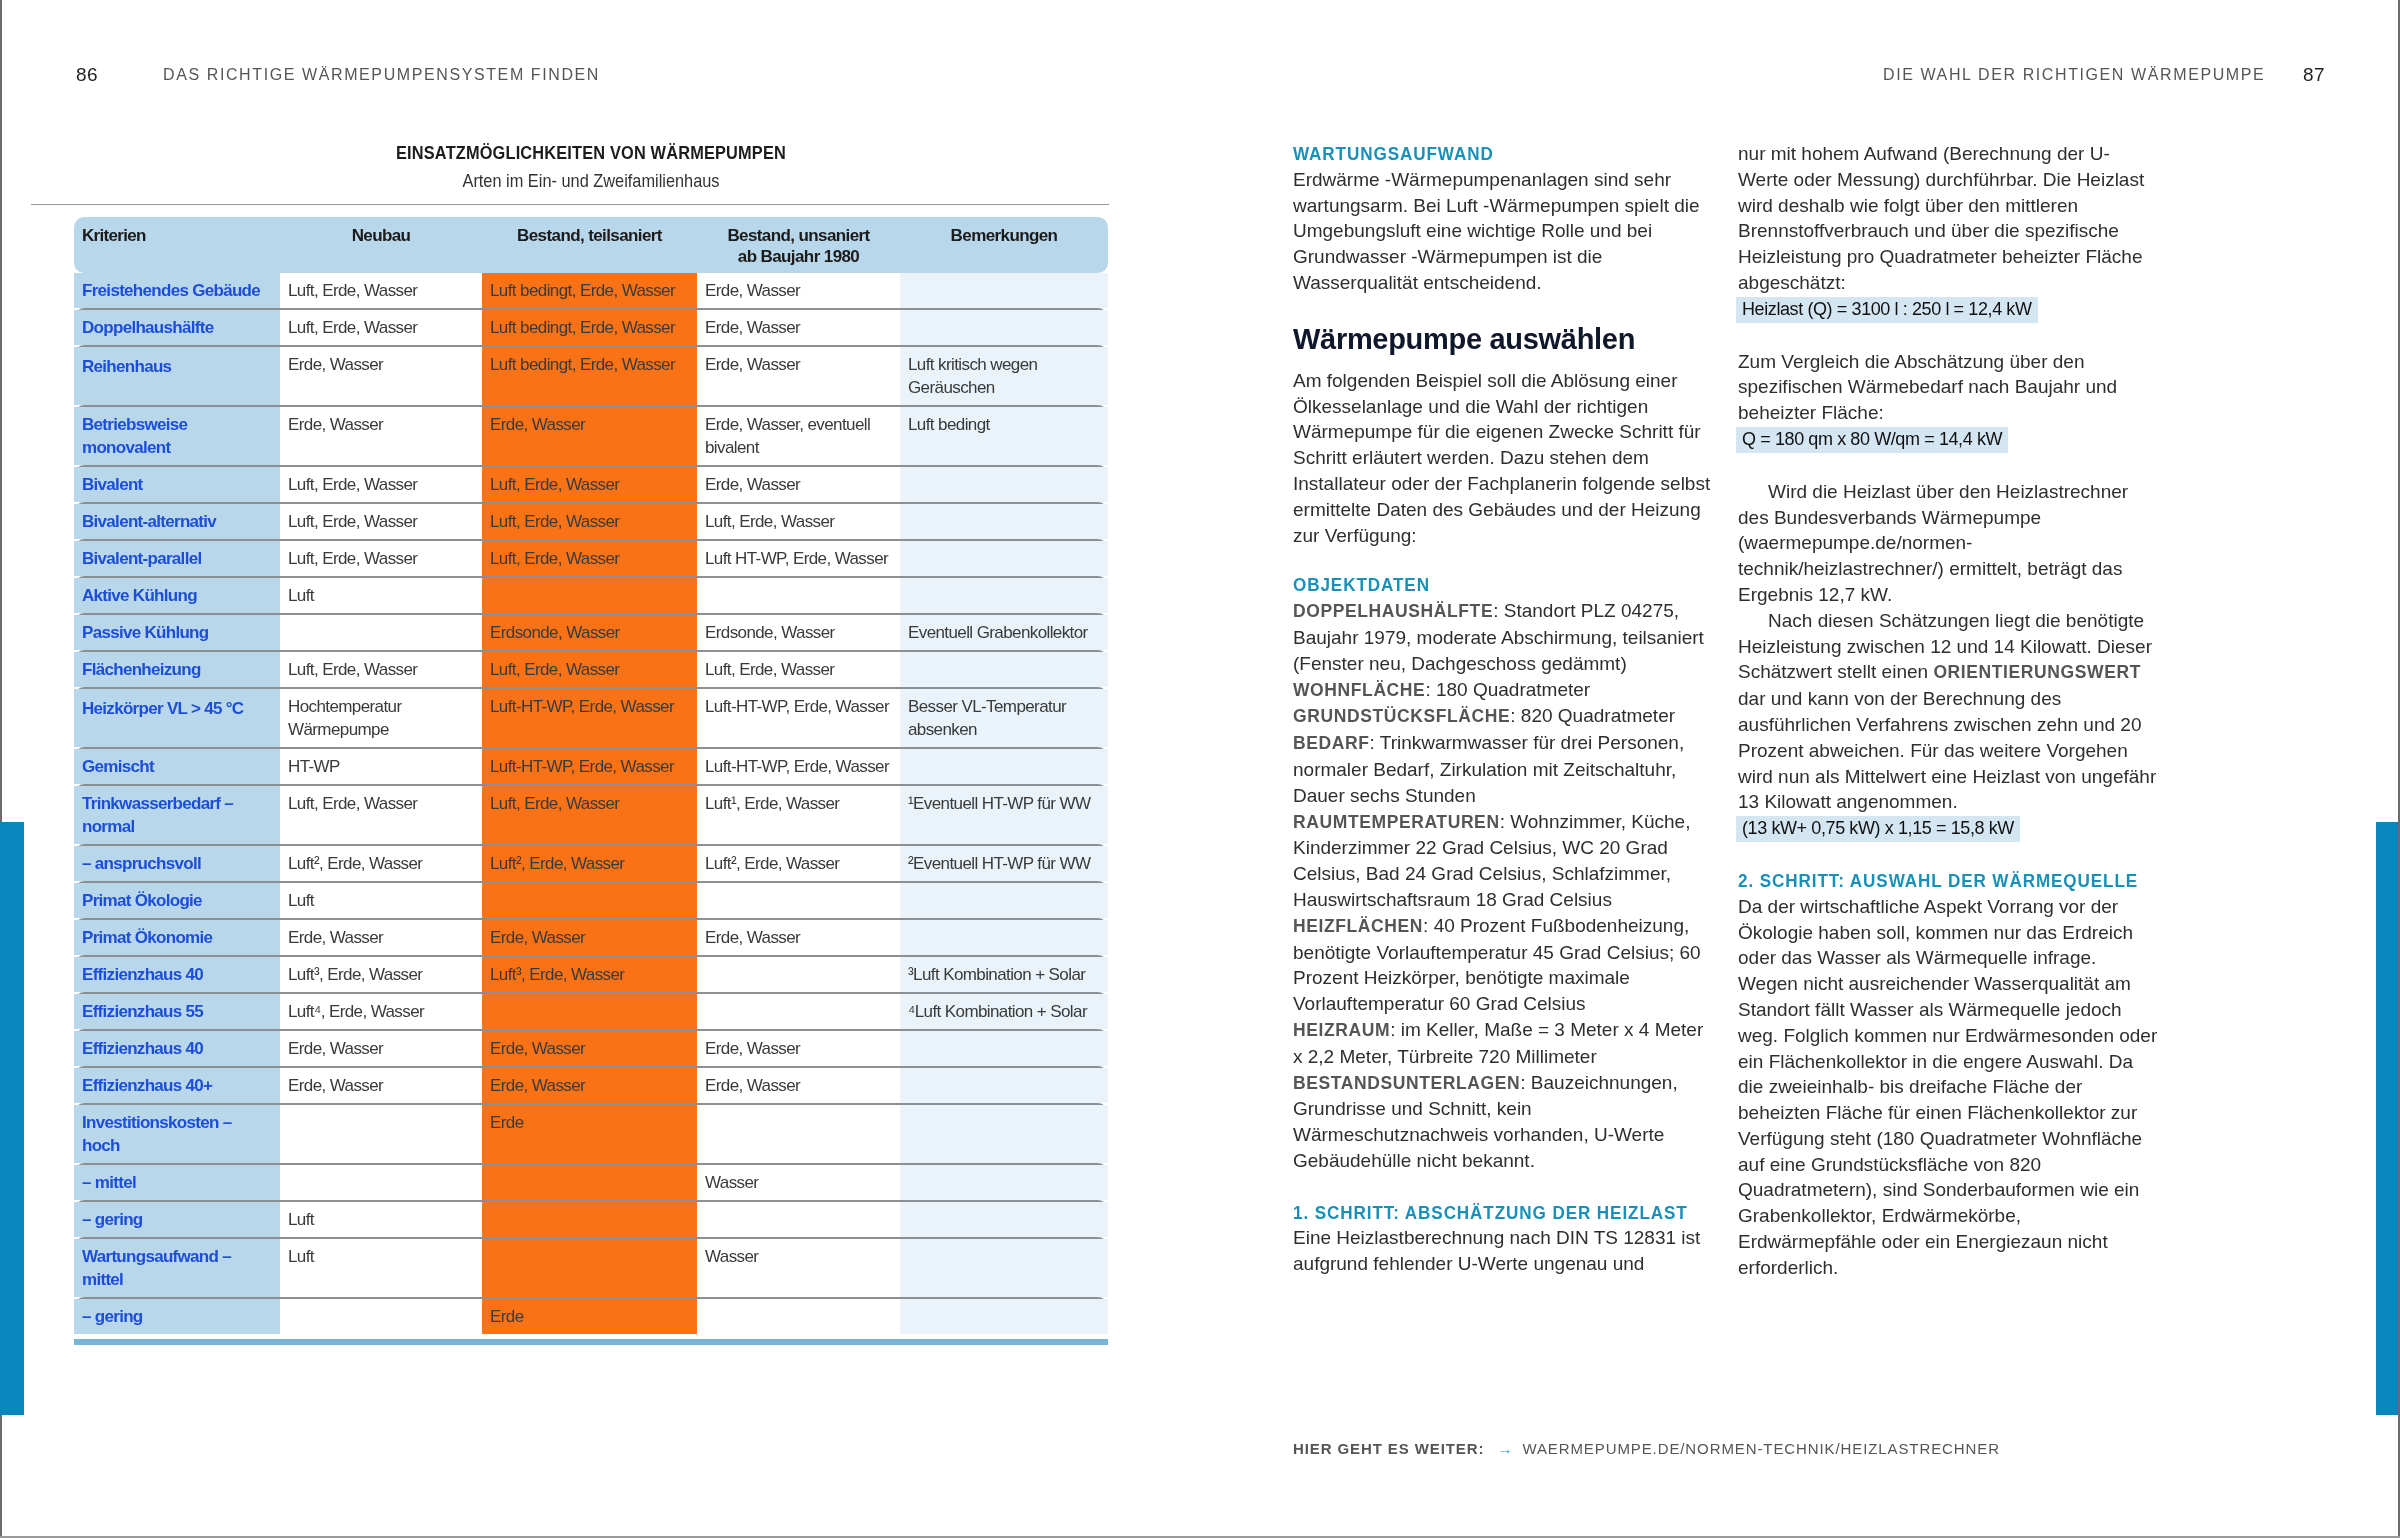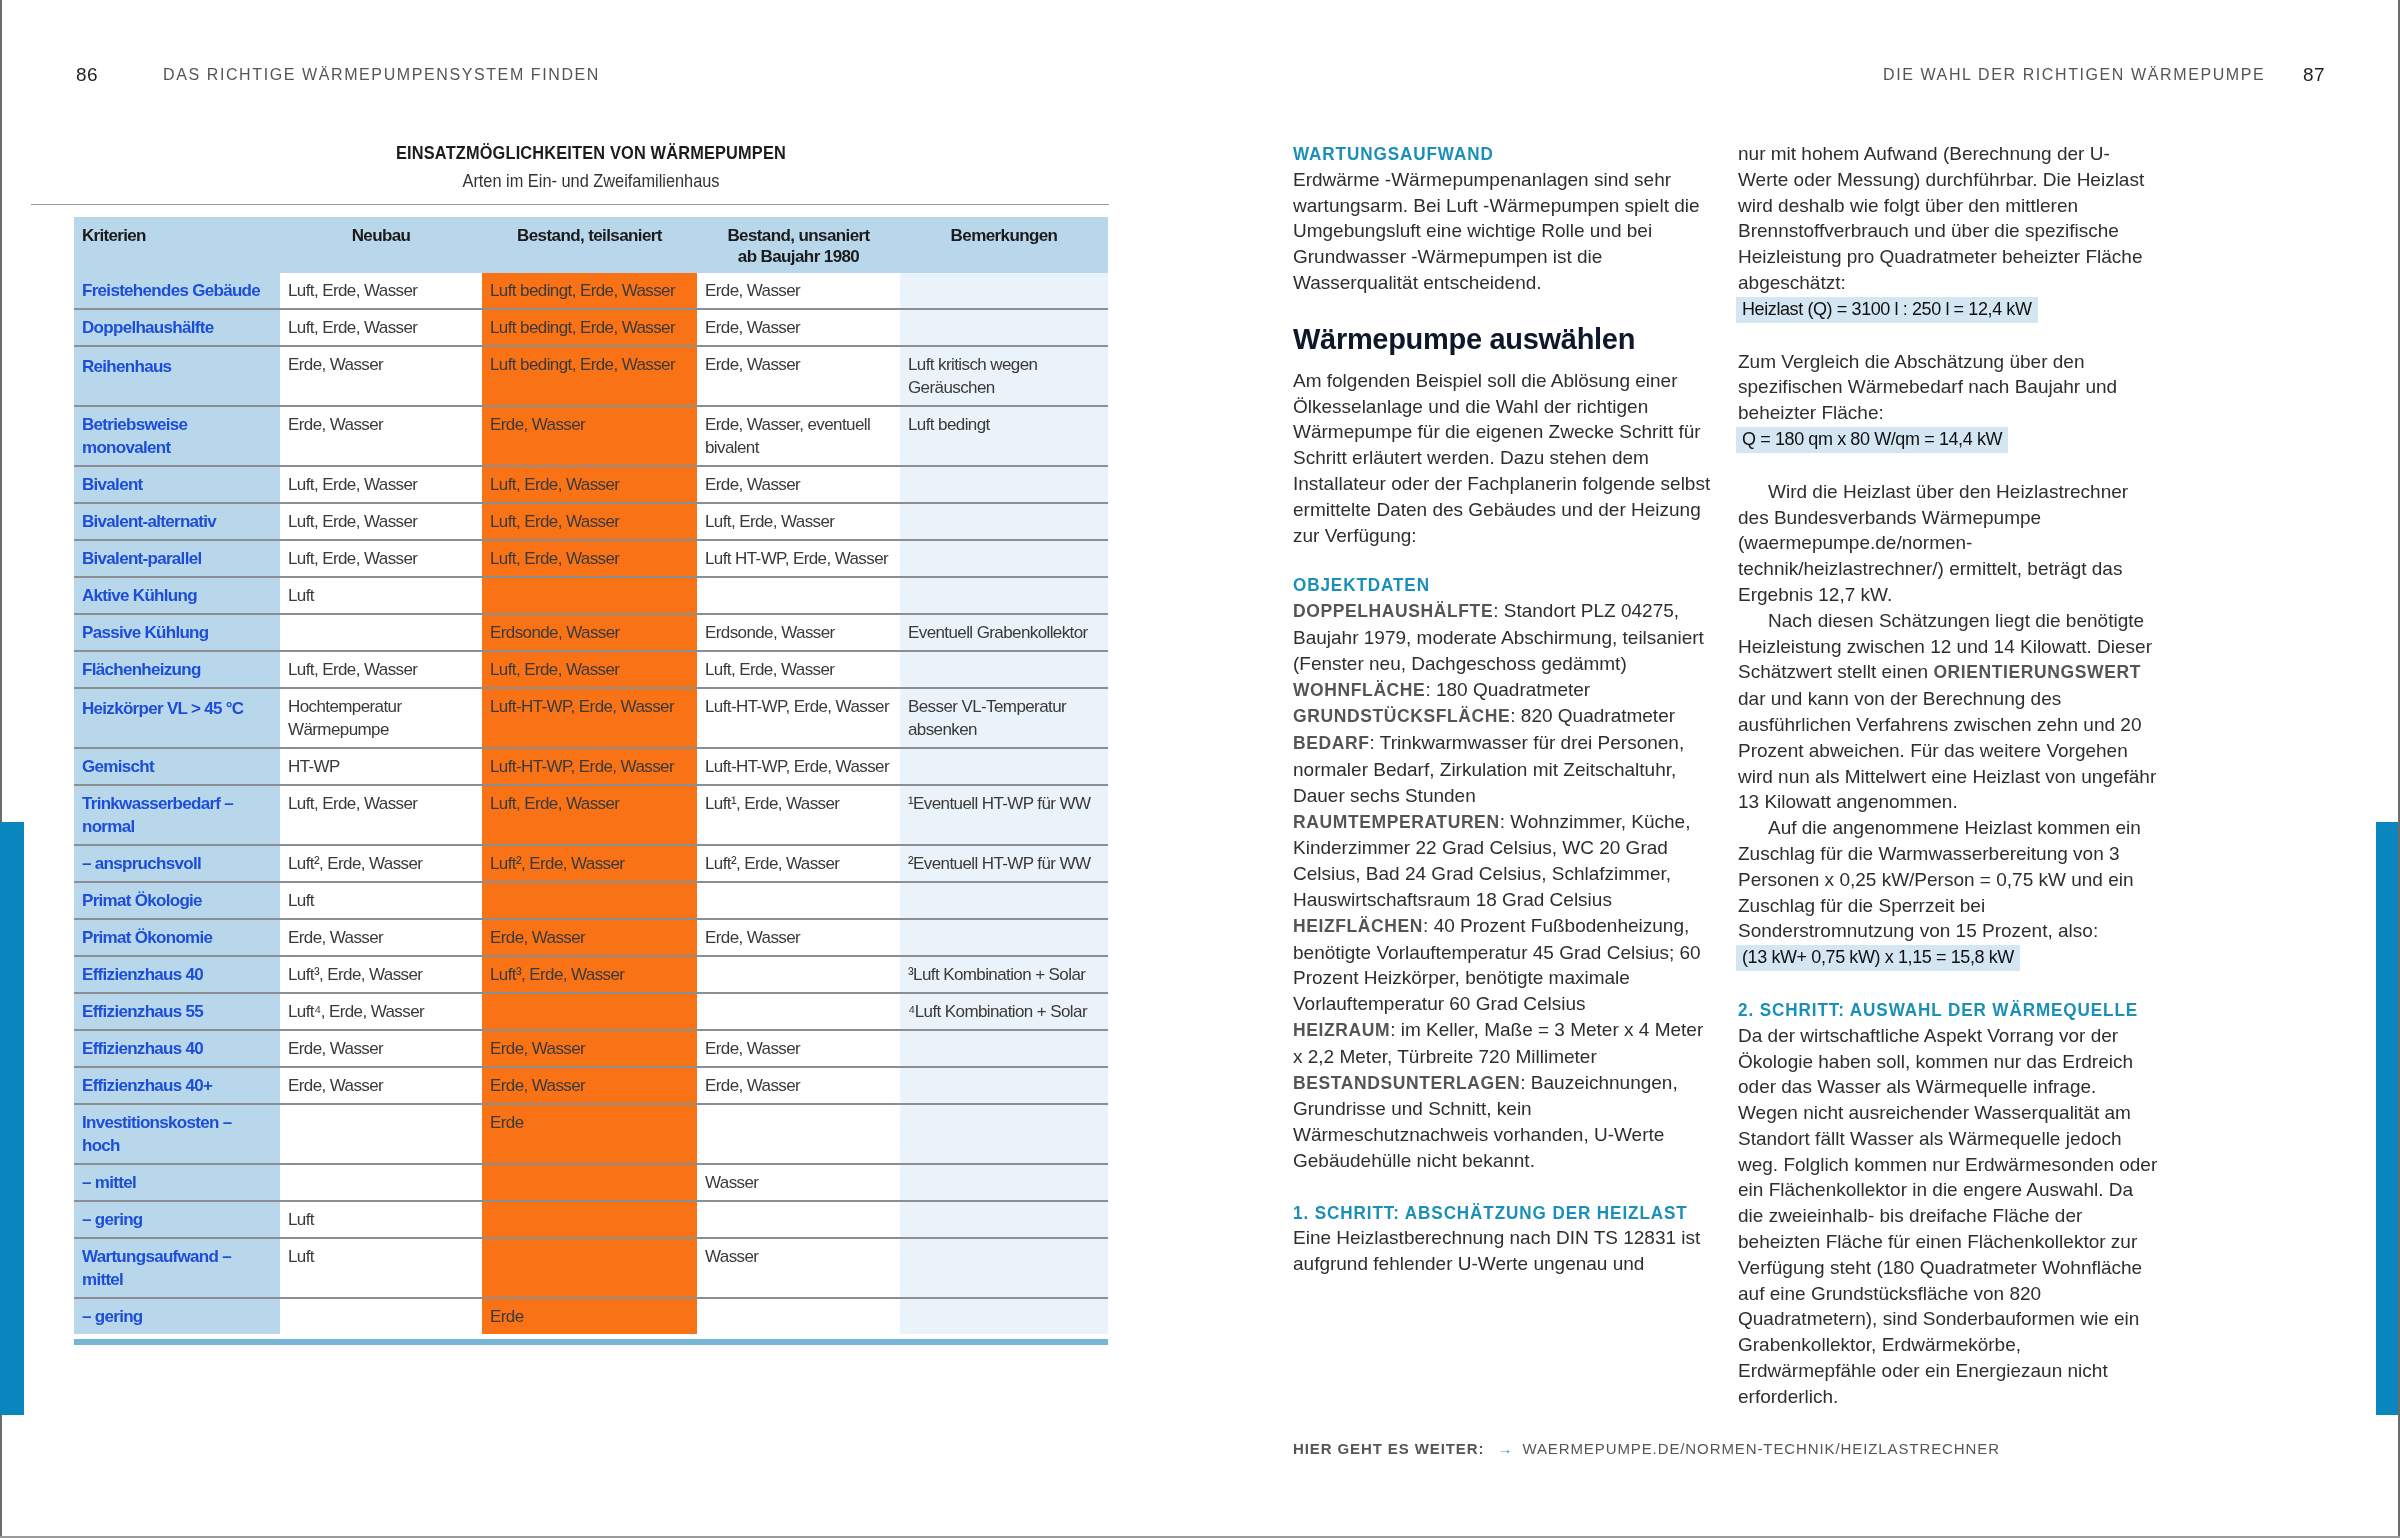--- a/index.html
+++ b/index.html
@@ -18,21 +18,21 @@
   .running-head { position:absolute; top:66px; font-size:16px; color:#555; letter-spacing:1.6px; text-transform:uppercase; }
 
   .table-title { position:absolute; left:74px; width:1034px; top:142px; text-align:center;
     font-family:"Liberation Sans", sans-serif; font-weight:bold; font-size:19px; color:#1c1c1c;
     transform:scaleX(0.86); transform-origin:center; letter-spacing:0.2px; }
   .table-subtitle { position:absolute; left:74px; width:1034px; top:170px; text-align:center;
     font-size:19px; color:#333; transform:scaleX(0.86); transform-origin:center; }
   .table-top-rule { position:absolute; left:31px; width:1078px; top:204px; height:1px; background:#9a9a9a; }
 
   .tbl { position:absolute; left:74px; top:217px; width:1034px; }
-  .tbl .row { position:relative; display:flex; border-top:2px solid #8a8f94; }
+  .tbl .row { position:relative; display:flex; border-top:2px solid #8a8f94;border-radius:10px; }
   .tbl .row.header { border-top:none; height:56px; background:#b9d7eb; }
   .tbl .cell { box-sizing:border-box; padding:6px 8px 0 8px; font-size:17px; line-height:23px; color:#3a3a3a;
      font-family:"Liberation Sans", sans-serif; letter-spacing:-0.6px; }
   .tbl .c0 { width:206px; background:#b9d7eb; color:#1d4ed8; font-weight:bold; letter-spacing:-0.7px; }
   .tbl .c1 { width:202px; background:#ffffff; }
   .tbl .c2 { width:215px; background:#f97316; }
   .tbl .c3 { width:203px; background:#ffffff; }
   .tbl .c4 { width:208px; background:#eaf3f9; }
   .tbl .row.header .cell { background:transparent; color:#1b1b1b; font-weight:bold; text-align:center; padding-top:8px; line-height:21px; }
   .tbl .row.header .c0 { text-align:left; }
@@ -289,21 +289,20 @@
 
 <div class="col b">
   <p id="cont1">nur mit hohem Aufwand (Berechnung der U-Werte oder Messung) durchführbar. Die Heizlast wird deshalb wie folgt über den mittleren Brennstoffverbrauch und über die spezifische Heizleistung pro Quadratmeter beheizter Fläche abgeschätzt:</p>
   <span class="formula">Heizlast (Q) = 3100 l : 250 l = 12,4 kW</span>
   <div style="height:26px;"></div>
   <p>Zum Vergleich die Abschätzung über den spezifischen Wärmebedarf nach Baujahr und beheizter Fläche:</p>
   <span class="formula">Q = 180 qm x 80 W/qm = 14,4 kW</span>
   <div style="height:26px;"></div>
   <p class="indent">Wird die Heizlast über den Heizlastrechner des Bundesverbands Wärmepumpe (waermepumpe.de/normen-technik/heizlastrechner/) ermittelt, beträgt das Ergebnis 12,7 kW.</p>
   <p class="indent"><span>Nach diesen Schätzungen liegt die benötigte Heizleistung zwischen 12 und 14 Kilowatt. Dieser Schätzwert stellt einen </span><span class="kw">ORIENTIERUNGSWERT</span><span> dar und kann von der Berechnung des ausführlichen Verfahrens zwischen zehn und 20 Prozent abweichen. Für das weitere Vorgehen wird nun als Mittelwert eine Heizlast von ungefähr 13 Kilowatt angenommen.</span></p>
-  <p class="indent">Auf die angenommene Heizlast kommen ein Zuschlag für die Warmwasserbereitung von 3 Personen x 0,25 kW/Person = 0,75 kW und ein Zuschlag für die Sperrzeit bei Sonderstromnutzung von 15 Prozent, also:</p>
   <span class="formula">(13 kW+ 0,75 kW) x 1,15 = 15,8 kW</span>
   <div style="height:26px;"></div>
   <span class="subhead">2. SCHRITT: AUSWAHL DER WÄRMEQUELLE</span>
   <p>Da der wirtschaftliche Aspekt Vorrang vor der Ökologie haben soll, kommen nur das Erdreich oder das Wasser als Wärmequelle infrage. Wegen nicht ausreichender Wasserqualität am Standort fällt Wasser als Wärmequelle jedoch weg. Folglich kommen nur Erdwärmesonden oder ein Flächenkollektor in die engere Auswahl. Da die zweieinhalb- bis dreifache Fläche der beheizten Fläche für einen Flächenkollektor zur Verfügung steht (180 Quadratmeter Wohnfläche auf eine Grundstücksfläche von 820 Quadratmetern), sind Sonderbauformen wie ein Grabenkollektor, Erdwärmekörbe, Erdwärmepfähle oder ein Energiezaun nicht erforderlich.</p>
 </div>
 
 <div class="footer-line">
   <span class="lbl">HIER GEHT ES WEITER:</span>
   <span class="arrow">→</span>
   <span>WAERMEPUMPE.DE/NORMEN-TECHNIK/HEIZLASTRECHNER</span>

